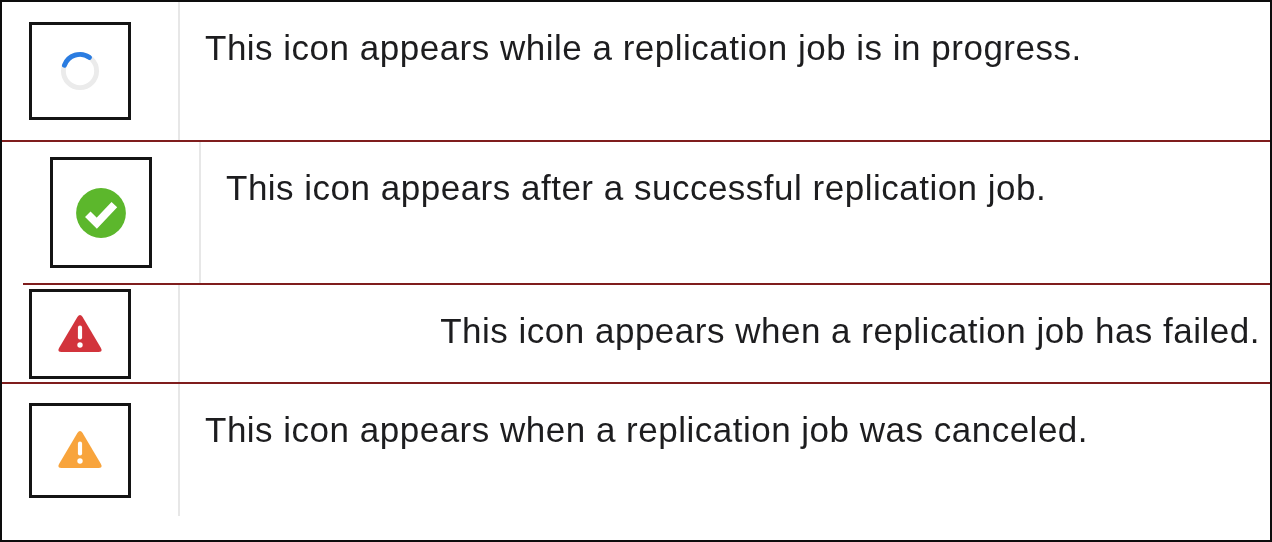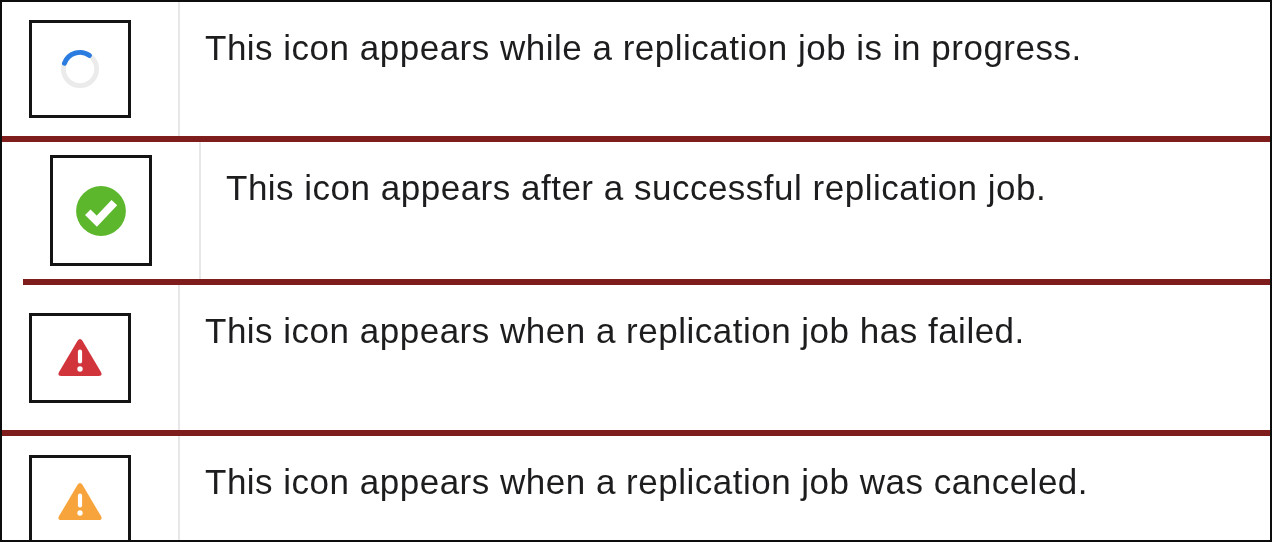--- a/index.html
+++ b/index.html
@@ -8,25 +8,25 @@
     height: 542px;
     box-sizing: border-box;
     border: 2px solid #0d0d0d;
     background: #ffffff;
     font-family: "Liberation Sans", sans-serif;
     overflow: hidden;
   }
   .row {
     display: flex;
     box-sizing: border-box;
-    border-bottom: 6px solid #7f1d1d;
+    border-bottom: 2px solid #7f1d1d;
   }
   .row:nth-child(1) { height: 140px; }
   .row:nth-child(2) { height: 143px; margin-left: 21px; }
-  .row:nth-child(3) { height: 151px; }
+  .row:nth-child(3) { height: 99px; text-align: right; }
   .row:nth-child(4) { height: 132px; border-bottom: none; }
   .icon-cell {
     width: 178px;
     box-sizing: border-box;
     border-right: 2px solid #e7e7e7;
     display: flex;
     align-items: center;
     padding-left: 27px;
     flex-shrink: 0;
   }

